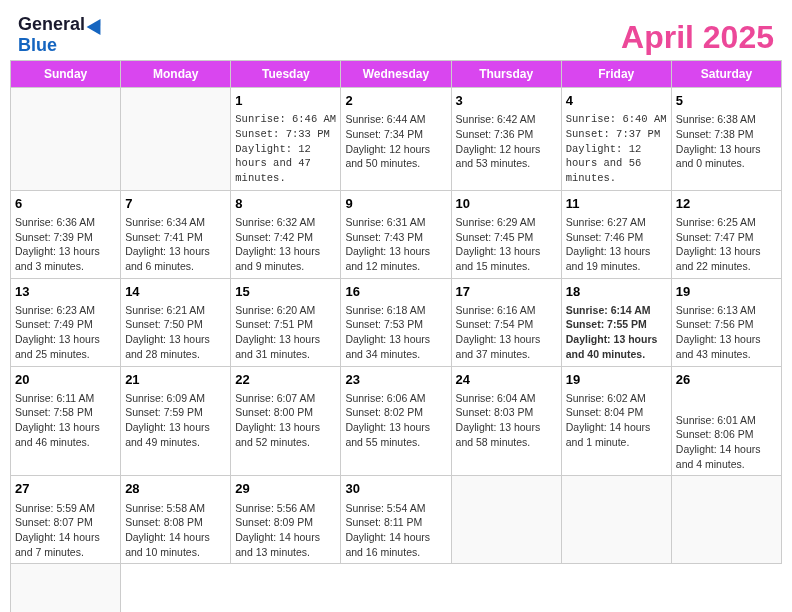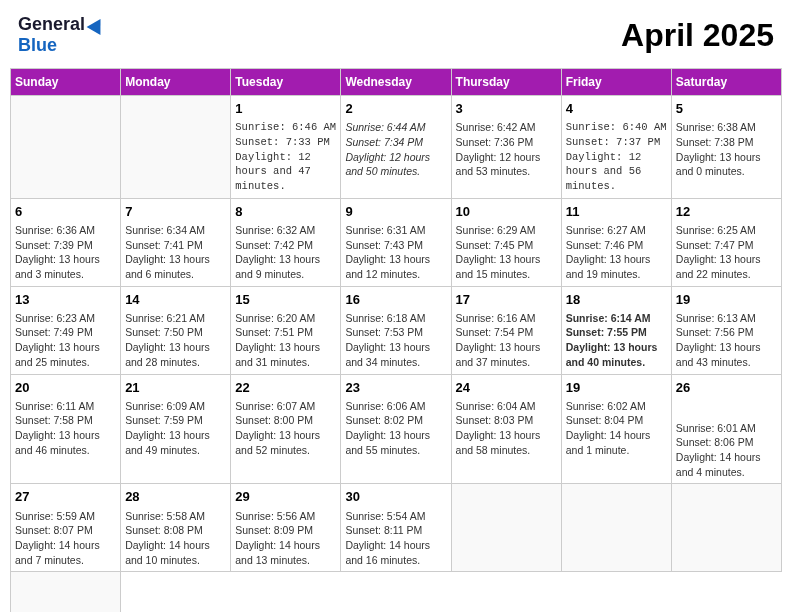--- a/index.html
+++ b/index.html
@@ -6,22 +6,21 @@
     body {
       font-family: Arial, sans-serif;
       background: #fff;
       width: 792px;
       min-height: 612px;
       padding: 10px;
     }
     .header-area {
       display: flex;
       justify-content: space-between;
-      align-items: center;
-      margin-bottom: 8px;
+      align-items: flex-end;
       padding: 4px 8px;
     }
     .logo {
       display: flex;
       flex-direction: column;
       align-items: flex-start;
     }
     .logo-text-general {
       font-size: 18px;
       font-weight: bold;
@@ -44,37 +43,37 @@
       border-bottom: 14px solid #1565c0;
       margin-left: 4px;
       transform: rotate(30deg);
     }
     .title-area {
       text-align: right;
     }
     .title-month {
       font-size: 32px;
       font-weight: bold;
-      color: #000000;
+      color: #ec4899;
     }
     .title-location {
       font-size: 14px;
       color: #1a1a2e;
       font-weight: bold;
     }
     .calendar {
       width: 100%;
       border-collapse: collapse;
       font-size: 11px;
     }
     .calendar th {
-      background-color: #a21caf;
+      background-color: #d946ef;
       color: white;
       padding: 6px 4px;
-      text-align: left;
+      text-align: center;
       font-size: 12px;
       font-weight: bold;
       border: 1px solid #ccc;
     }
     .calendar td {
       border: 1px solid #ccc;
       vertical-align: top;
       padding: 4px 4px;
       min-height: 80px;
       width: 14.28%;
@@ -131,21 +130,21 @@
         <td class="empty-cell"></td>
         <td class="empty-cell"></td>
         <td>
           <div class="day-number">1</div>
           <div class="day-info" style="white-space: pre-line; font-family: Liberation Mono, monospace;">Sunrise: 6:46 AM
 Sunset: 7:33 PM
 Daylight: 12 hours and 47 minutes.</div>
         </td>
         <td>
           <div class="day-number">2</div>
-          <div class="day-info" style="white-space: pre-line; font-style: italic;">Sunrise: 6:44 AM
+          <div class="day-info" style="white-space: pre-line;">Sunrise: 6:44 AM
 Sunset: 7:34 PM
 Daylight: 12 hours and 50 minutes.</div>
         </td>
         <td>
           <div class="day-number">3</div>
           <div class="day-info" style="white-space: pre-line;">Sunrise: 6:42 AM
 Sunset: 7:36 PM
 Daylight: 12 hours and 53 minutes.</div>
         </td>
         <td>

